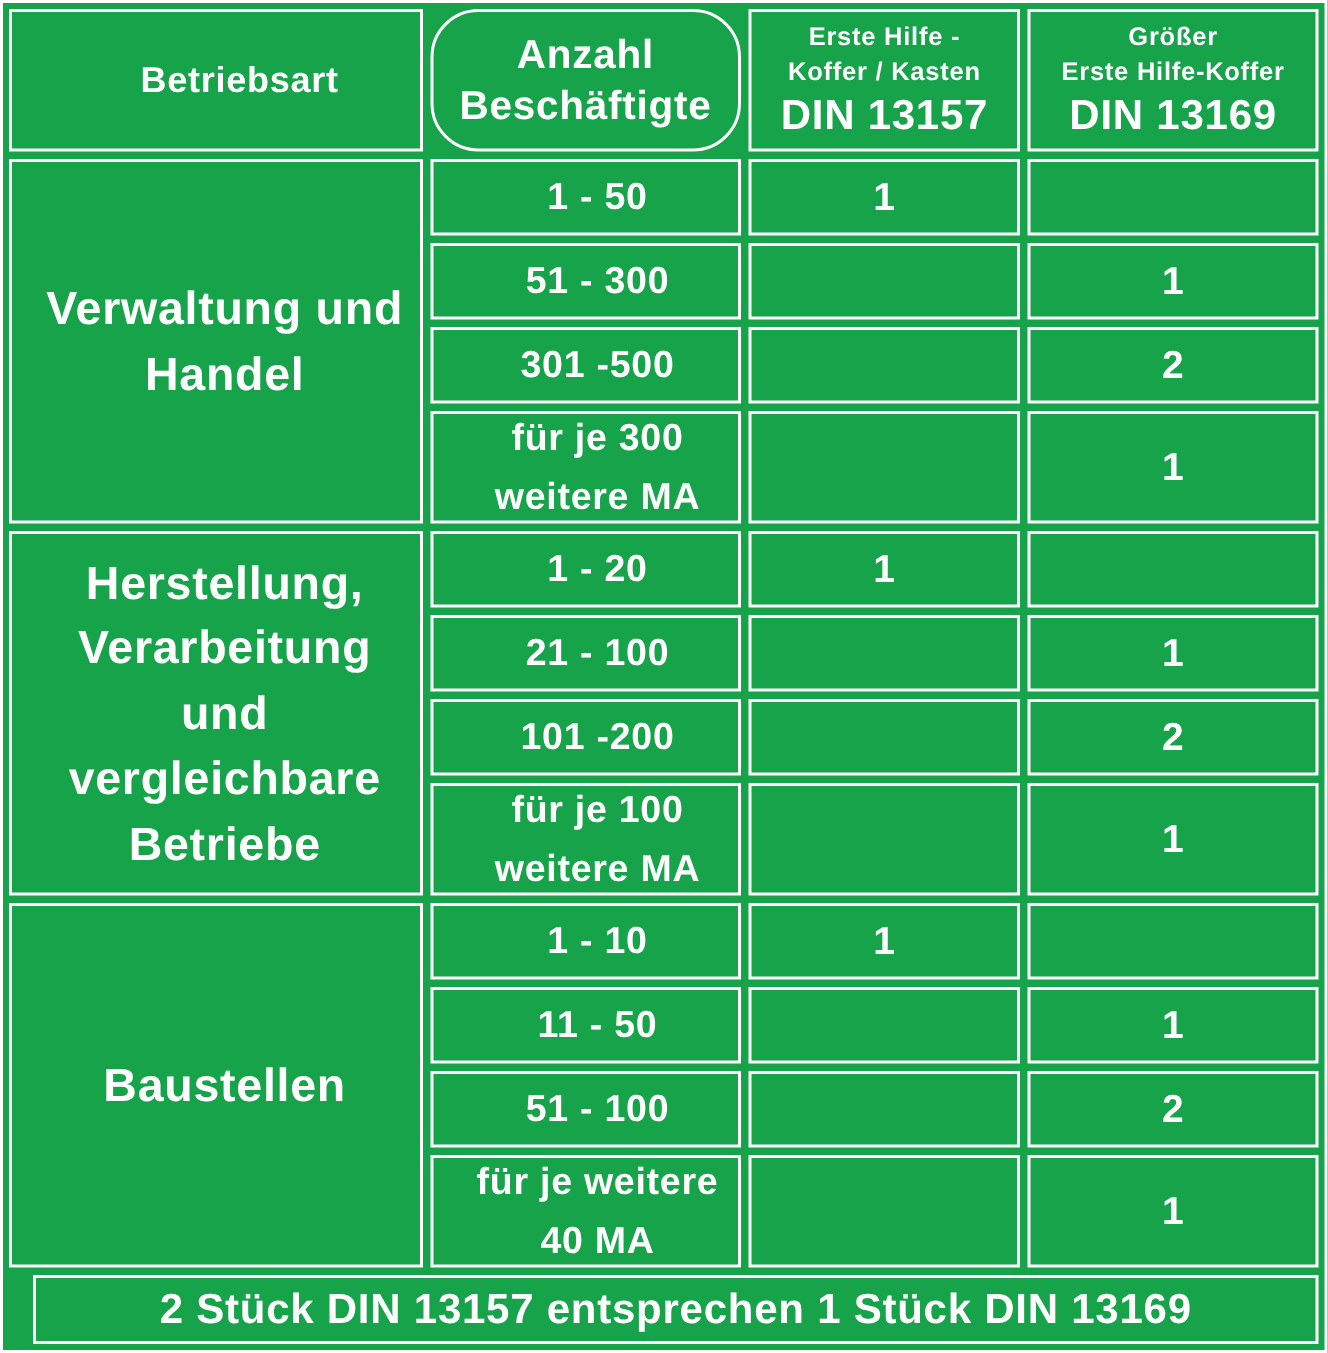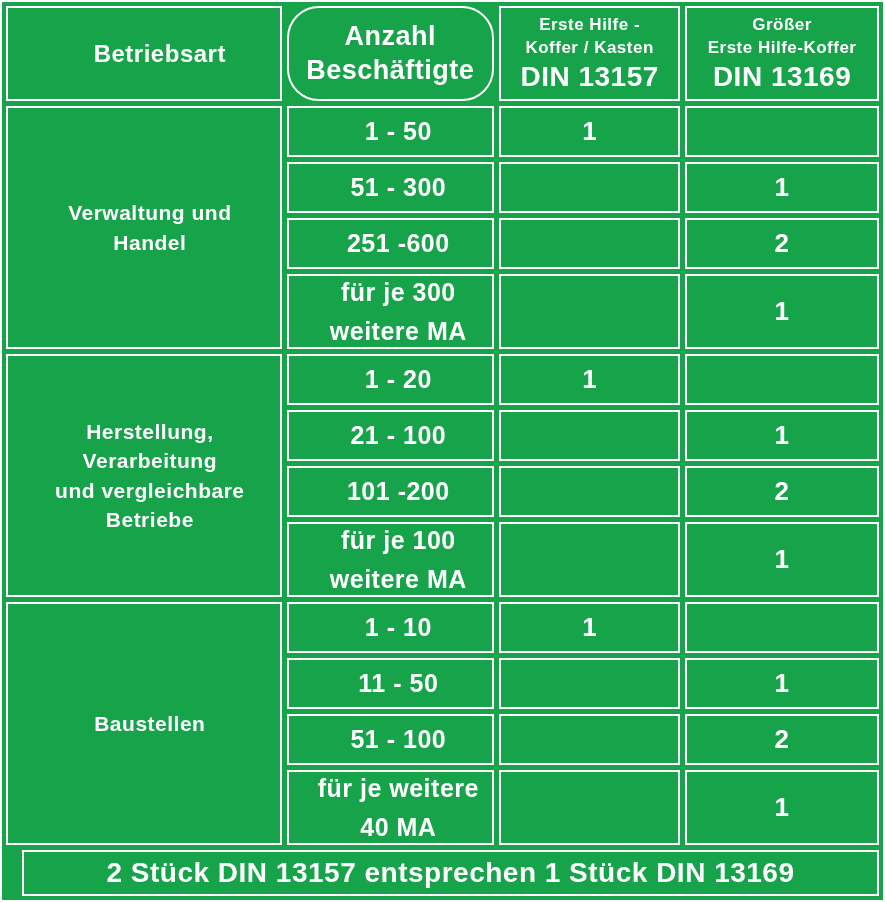--- a/index.html
+++ b/index.html
@@ -34,21 +34,21 @@
   }
 
   .section-cell   { grid-column: 1; grid-row: span 4; }
   .footer-cell    { grid-column: 1 / -1; margin-left: 16px; }
 
   .h-betriebsart  { font-size: 24px; padding-left: 32px; }
   .h-anzahl       { font-size: 27px; line-height: 1.25; border-radius: 32px; }
   .h-sub          { font-size: 17px; line-height: 1.3; display: block; }
   .h-din          { font-size: 28px; margin-top: 2px; display: block; text-align: right; }
 
-  .section-label  { font-size: 21px; line-height: 1.4; padding-left: 12px; }
+  .section-label  { font-size: 31px; line-height: 1.4; padding-left: 12px; }
   .range-cell     { font-size: 25px; line-height: 1.55; padding-left: 16px; }
   .value-cell     { font-size: 26px; }
   .footer-cell    { font-size: 28px; }
 
   .line { display: block; }
 </style>
 </head>
 <body>
 
 <div class="board">
@@ -89,21 +89,21 @@
     <span class="line">51 - 300</span>
   </div>
   <div class="cell value-cell">
     <span></span>
   </div>
   <div class="cell value-cell">
     <span>1</span>
   </div>
 
   <div class="cell range-cell">
-    <span class="line">251 -600</span>
+    <span class="line">301 -500</span>
   </div>
   <div class="cell value-cell">
     <span></span>
   </div>
   <div class="cell value-cell">
     <span>2</span>
   </div>
 
   <div class="cell range-cell">
     <span class="line">für je 300</span>

